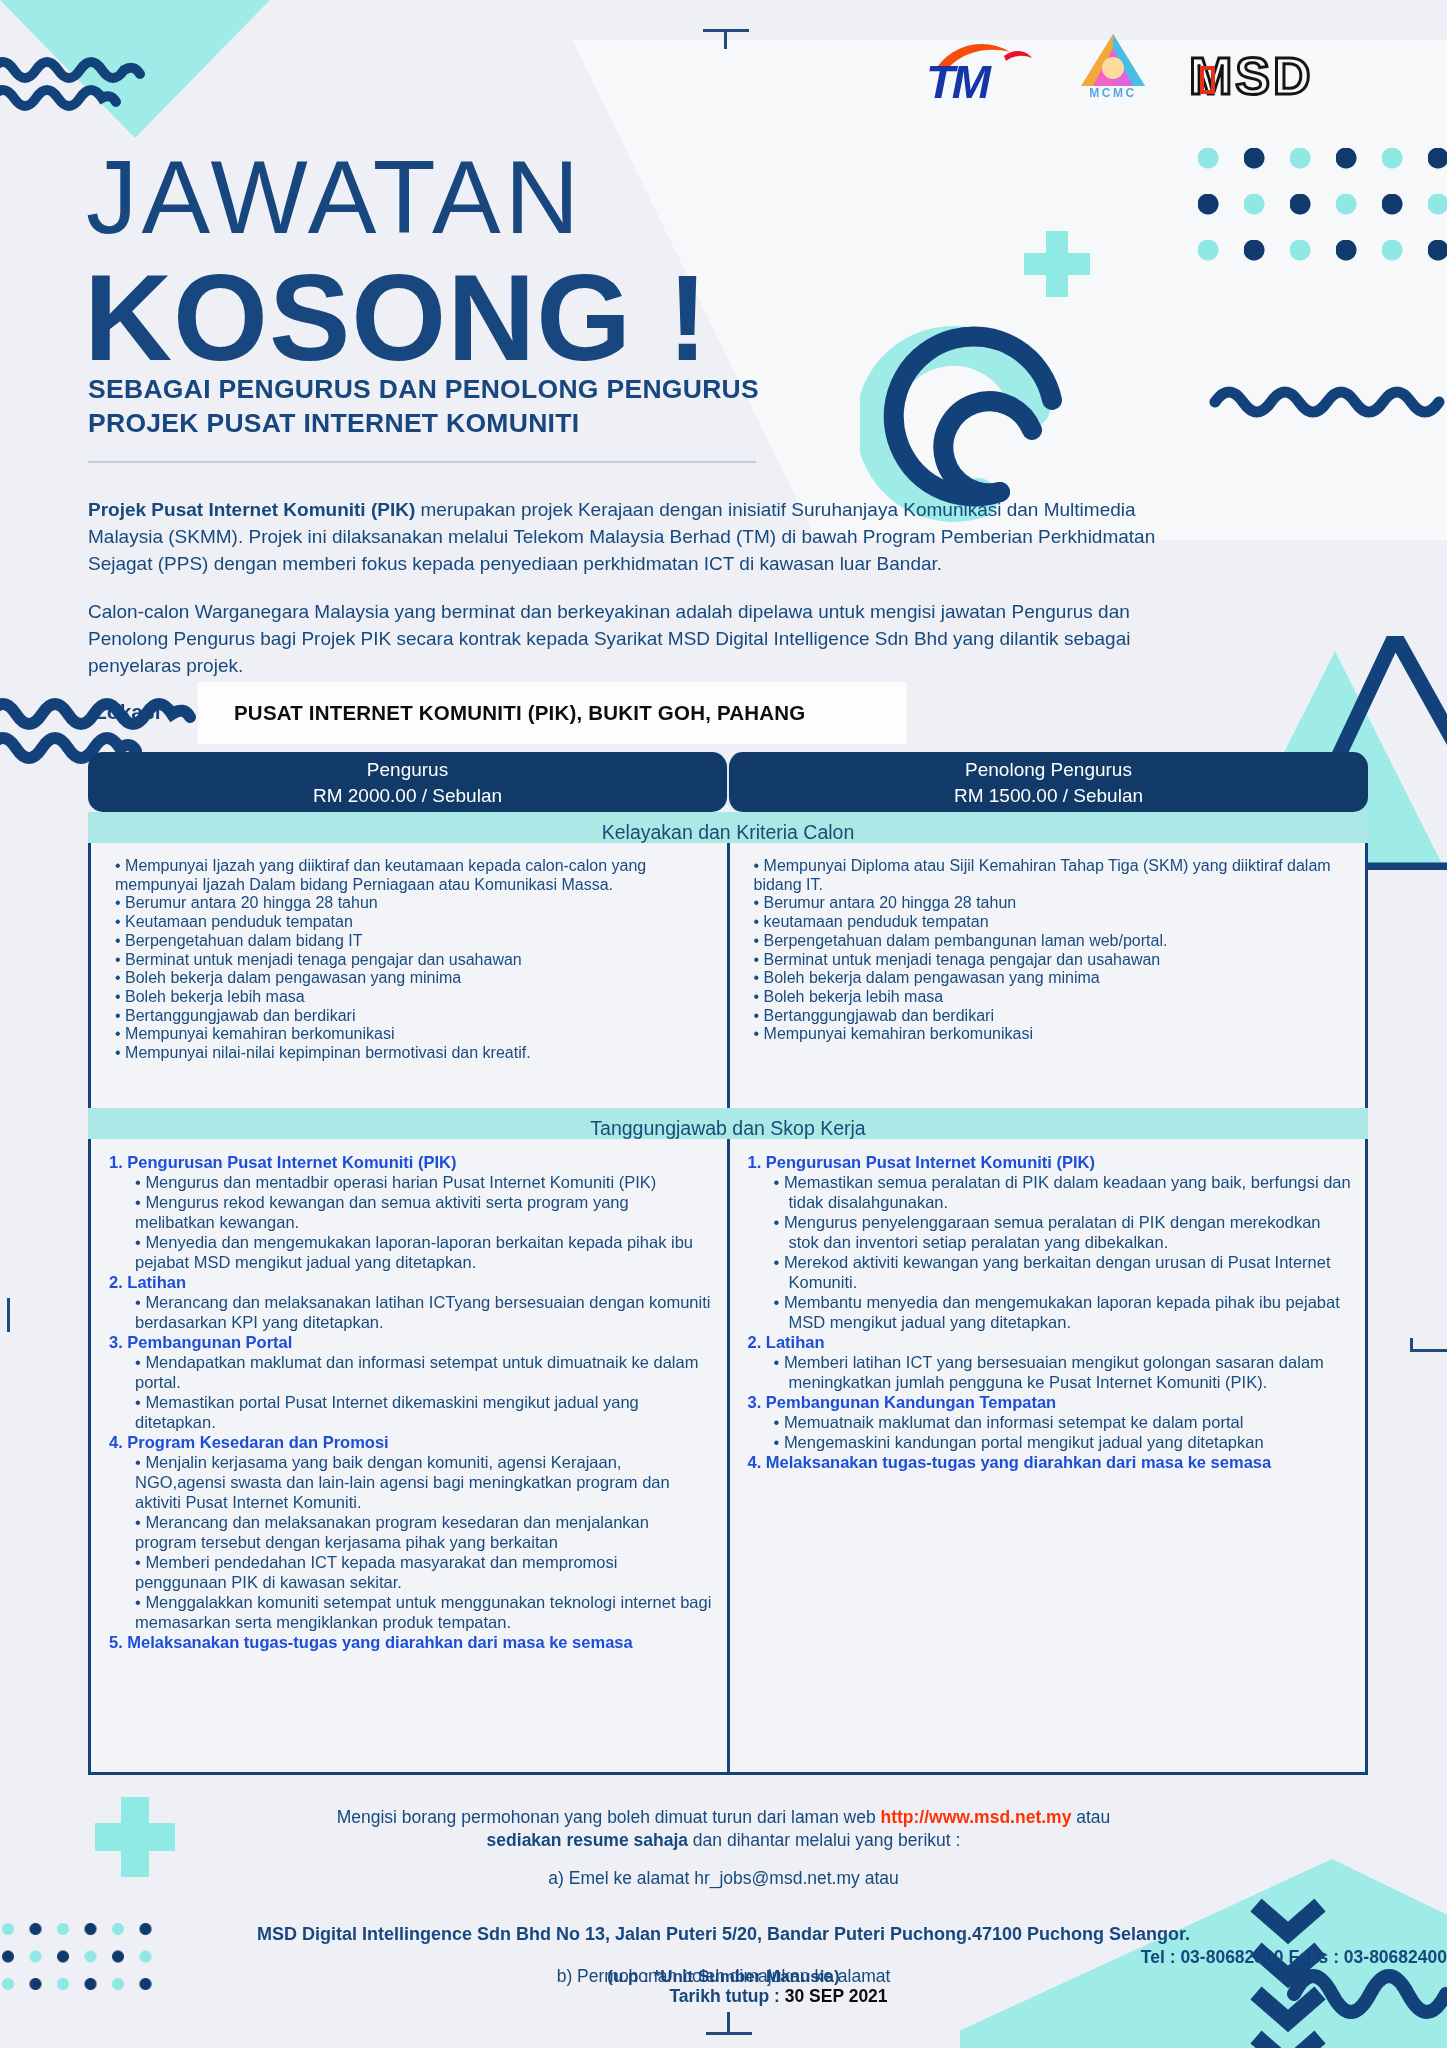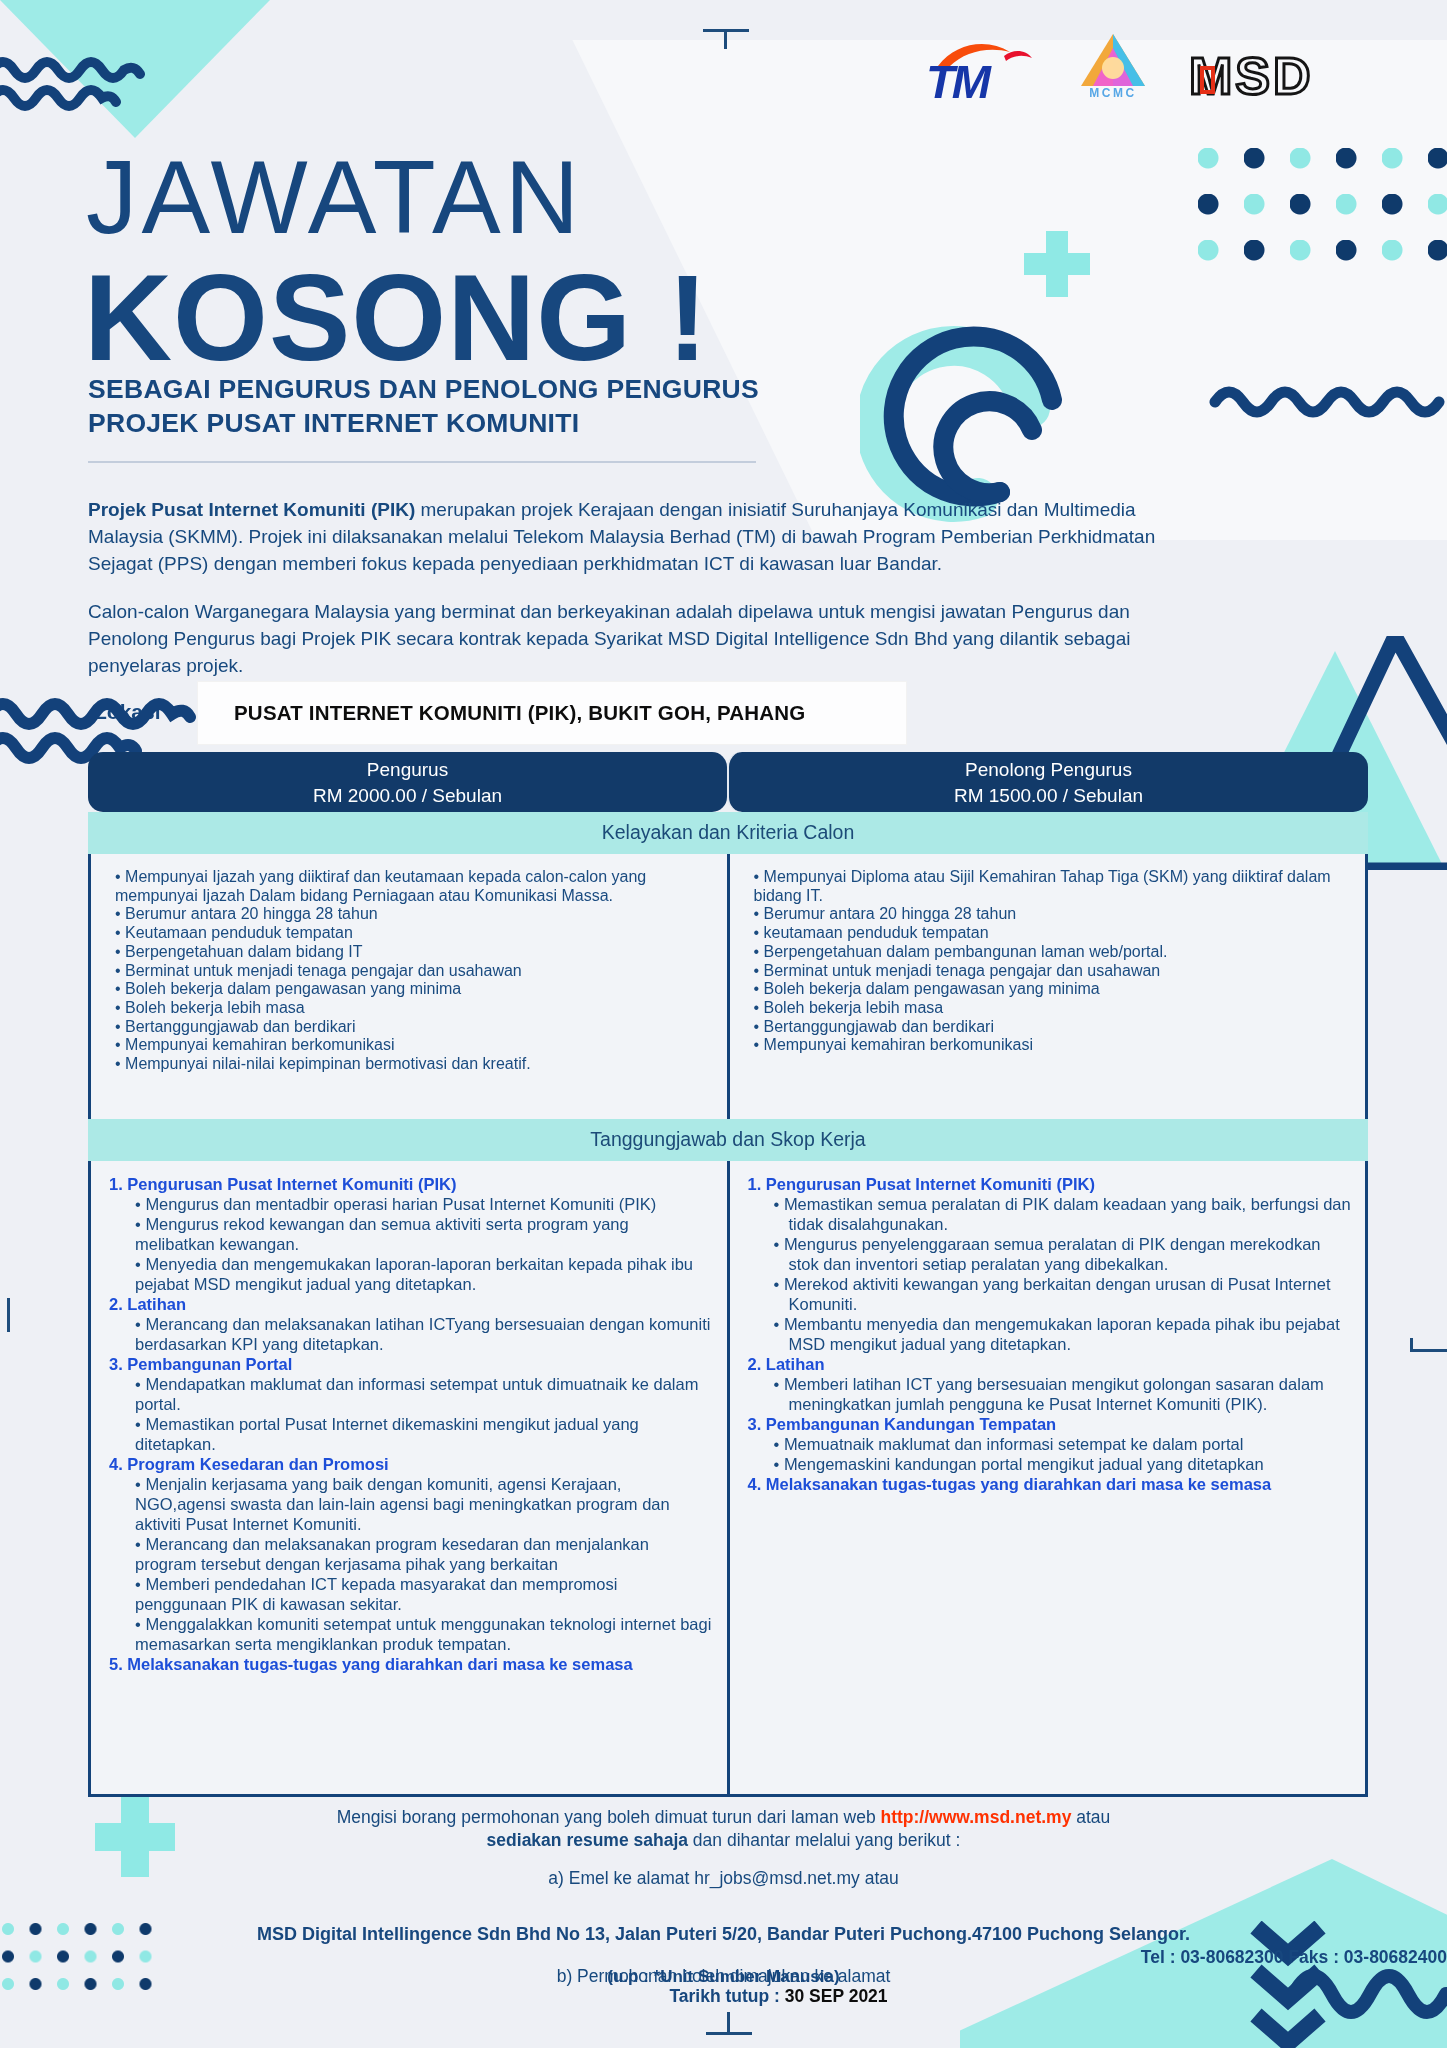--- a/index.html
+++ b/index.html
@@ -68,21 +68,21 @@
      box-shadow:0 0 0 1px #f2f2f2;}
   .loc-box .loc-text{margin:0 0 0 36px;line-height:62px;font-size:20.5px;font-weight:700;
      color:#0d0d0d;letter-spacing:.2px;white-space:nowrap;}
 
   
   .jobtable{left:88px;top:752px;width:1280px;z-index:4;}
   .thead{display:flex;height:60px;}
   .thead .hcell{flex:1;background:#123a69;color:#fff;text-align:center;font-size:19px;
      line-height:26px;padding-top:5px;box-sizing:border-box;border-radius:15px;}
   .thead .hcell + .hcell{border-left:2px solid #e4eaf2;}
-  .band{height:42px;background:#ace9e6;text-align:center;font-size:19.5px;line-height:40px;
+  .band{height:31px;background:#ace9e6;text-align:center;font-size:19.5px;line-height:40px;
      color:#1c4b78;}
   .trow{display:flex;background:#f2f4f8;}
   .trow .tcell{flex:1;box-sizing:border-box;overflow:hidden;}
   .trow .tcell.first{border-left:3px solid #14437a;border-right:3px solid #14437a;}
   .trow .tcell.second{border-right:3px solid #14437a;}
   .criteria-row{height:265px;}
   .scope-row{height:633px;border-bottom:3px solid #14437a;position:relative;}
   ul.crit{list-style:none;margin:14px 0 0 0;padding:0 18px 0 24px;font-size:16px;
      line-height:18.7px;color:#1a4b80;}
   ul.crit li::before{content:"\2022\00a0";}

